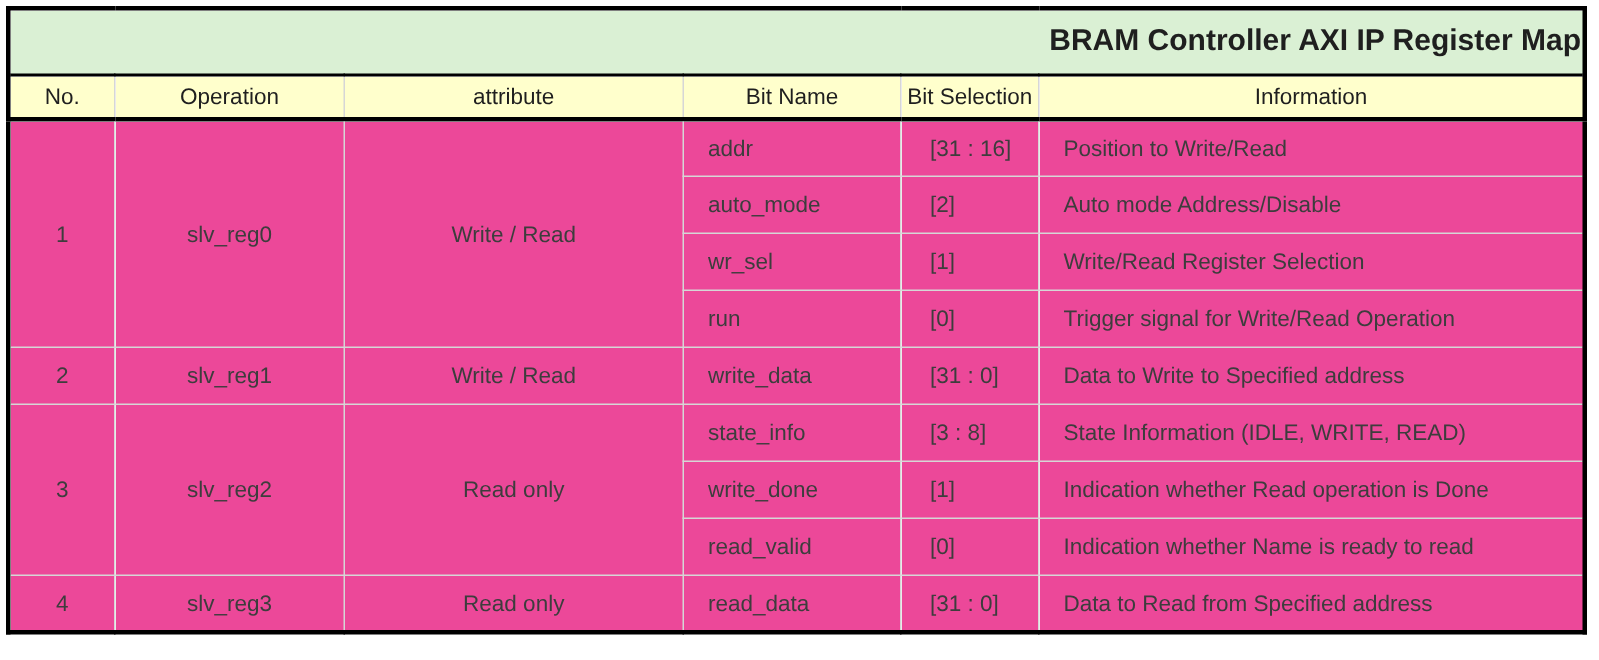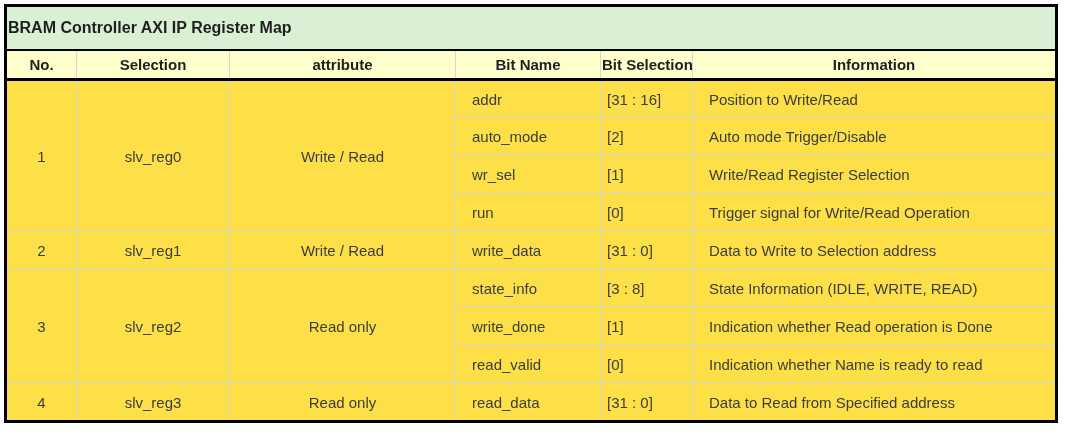--- a/index.html
+++ b/index.html
@@ -26,103 +26,103 @@
     box-sizing: border-box;
     font-size: 15px;
     color: #3d3d3d;
     overflow: hidden;
     white-space: nowrap;
   }
   tr.title-row th {
     height: 44px;
     background: #daf0d4;
     border-bottom: 2px solid #000000;
-    font-size: 16px;
+    font-size: 20px;
     font-weight: bold;
     color: #1f1f1f;
-    text-align: left;
+    text-align: right;
     vertical-align: middle;
   }
   tr.header-row th {
     height: 30px;
     background: #ffffcc;
     border-bottom: 3px solid #000000;
-    font-weight: bold;
+    font-weight: normal;
     color: #1f1f1f;
     text-align: center;
     vertical-align: middle;
   }
   tbody td {
     height: 38px;
-    background: #fde047;
+    background: #ec4899;
     vertical-align: middle;
   }
   td.c-center { text-align: center; }
   td.c-left   { text-align: left; padding-left: 16px; }
-  td.c-pos    { text-align: left; padding-left: 6px; }
+  td.c-pos    { text-align: left; padding-left: 19px; }
 </style>
 </head>
 <body>
 
 <div class="canvas">
   <table class="regmap">
     <colgroup>
       <col style="width:71px">
       <col style="width:153px">
       <col style="width:226px">
       <col style="width:145px">
       <col style="width:92px">
       <col>
     </colgroup>
     <thead>
       <tr class="title-row">
         <th colspan="6">BRAM Controller AXI IP Register Map</th>
       </tr>
       <tr class="header-row">
         <th>No.</th>
-        <th>Selection</th>
+        <th>Operation</th>
         <th>attribute</th>
         <th>Bit Name</th>
         <th>Bit Selection</th>
         <th>Information</th>
       </tr>
     </thead>
     <tbody>
 
       <tr>
         <td class="c-center" rowspan="4">1</td>
         <td class="c-center" rowspan="4">slv_reg0</td>
         <td class="c-center" rowspan="4">Write / Read</td>
         <td class="c-left">addr</td>
         <td class="c-pos">[31 : 16]</td>
         <td class="c-left">Position to Write/Read</td>
       </tr>
       <tr>
         <td class="c-left">auto_mode</td>
         <td class="c-pos">[2]</td>
-        <td class="c-left">Auto mode Trigger/Disable</td>
+        <td class="c-left">Auto mode Address/Disable</td>
       </tr>
       <tr>
         <td class="c-left">wr_sel</td>
         <td class="c-pos">[1]</td>
         <td class="c-left">Write/Read Register Selection</td>
       </tr>
       <tr>
         <td class="c-left">run</td>
         <td class="c-pos">[0]</td>
         <td class="c-left">Trigger signal for Write/Read Operation</td>
       </tr>
 
       <tr>
         <td class="c-center">2</td>
         <td class="c-center">slv_reg1</td>
         <td class="c-center">Write / Read</td>
         <td class="c-left">write_data</td>
         <td class="c-pos">[31 : 0]</td>
-        <td class="c-left">Data to Write to Selection address</td>
+        <td class="c-left">Data to Write to Specified address</td>
       </tr>
 
       <tr>
         <td class="c-center" rowspan="3">3</td>
         <td class="c-center" rowspan="3">slv_reg2</td>
         <td class="c-center" rowspan="3">Read only</td>
         <td class="c-left">state_info</td>
         <td class="c-pos">[3 : 8]</td>
         <td class="c-left">State Information (IDLE, WRITE, READ)</td>
       </tr>

